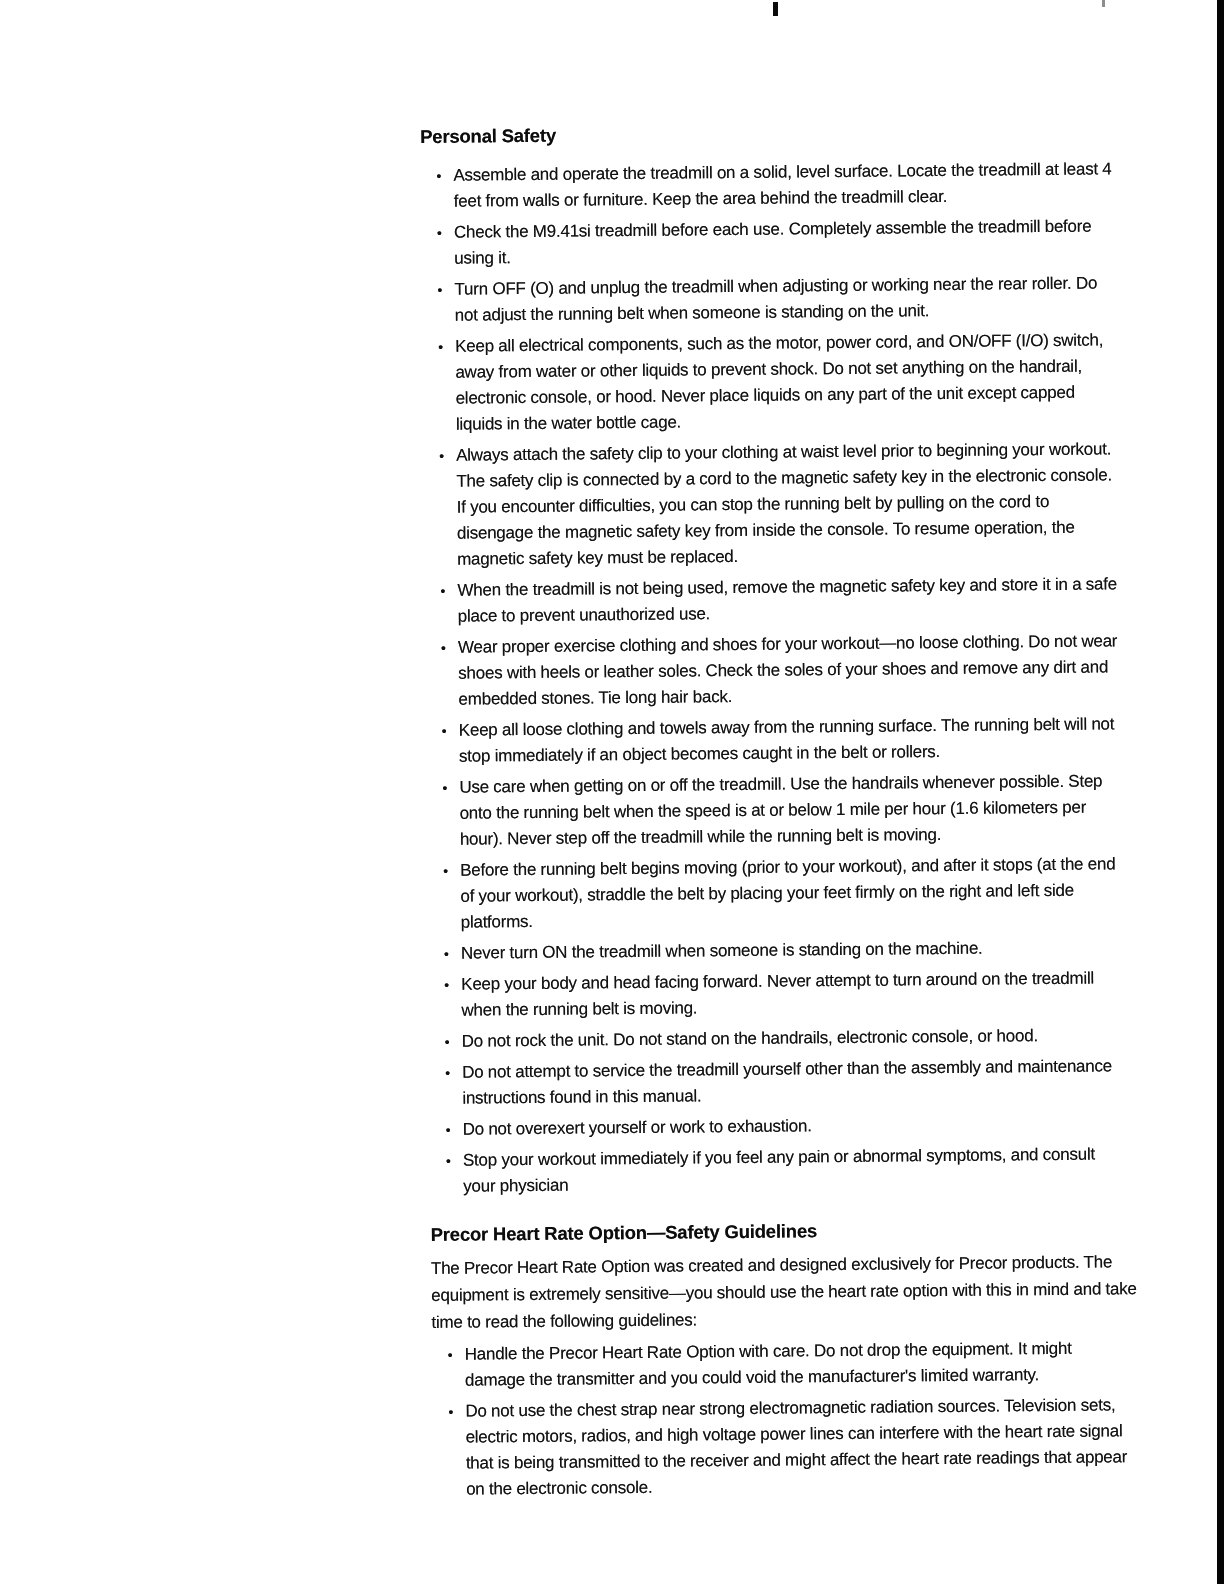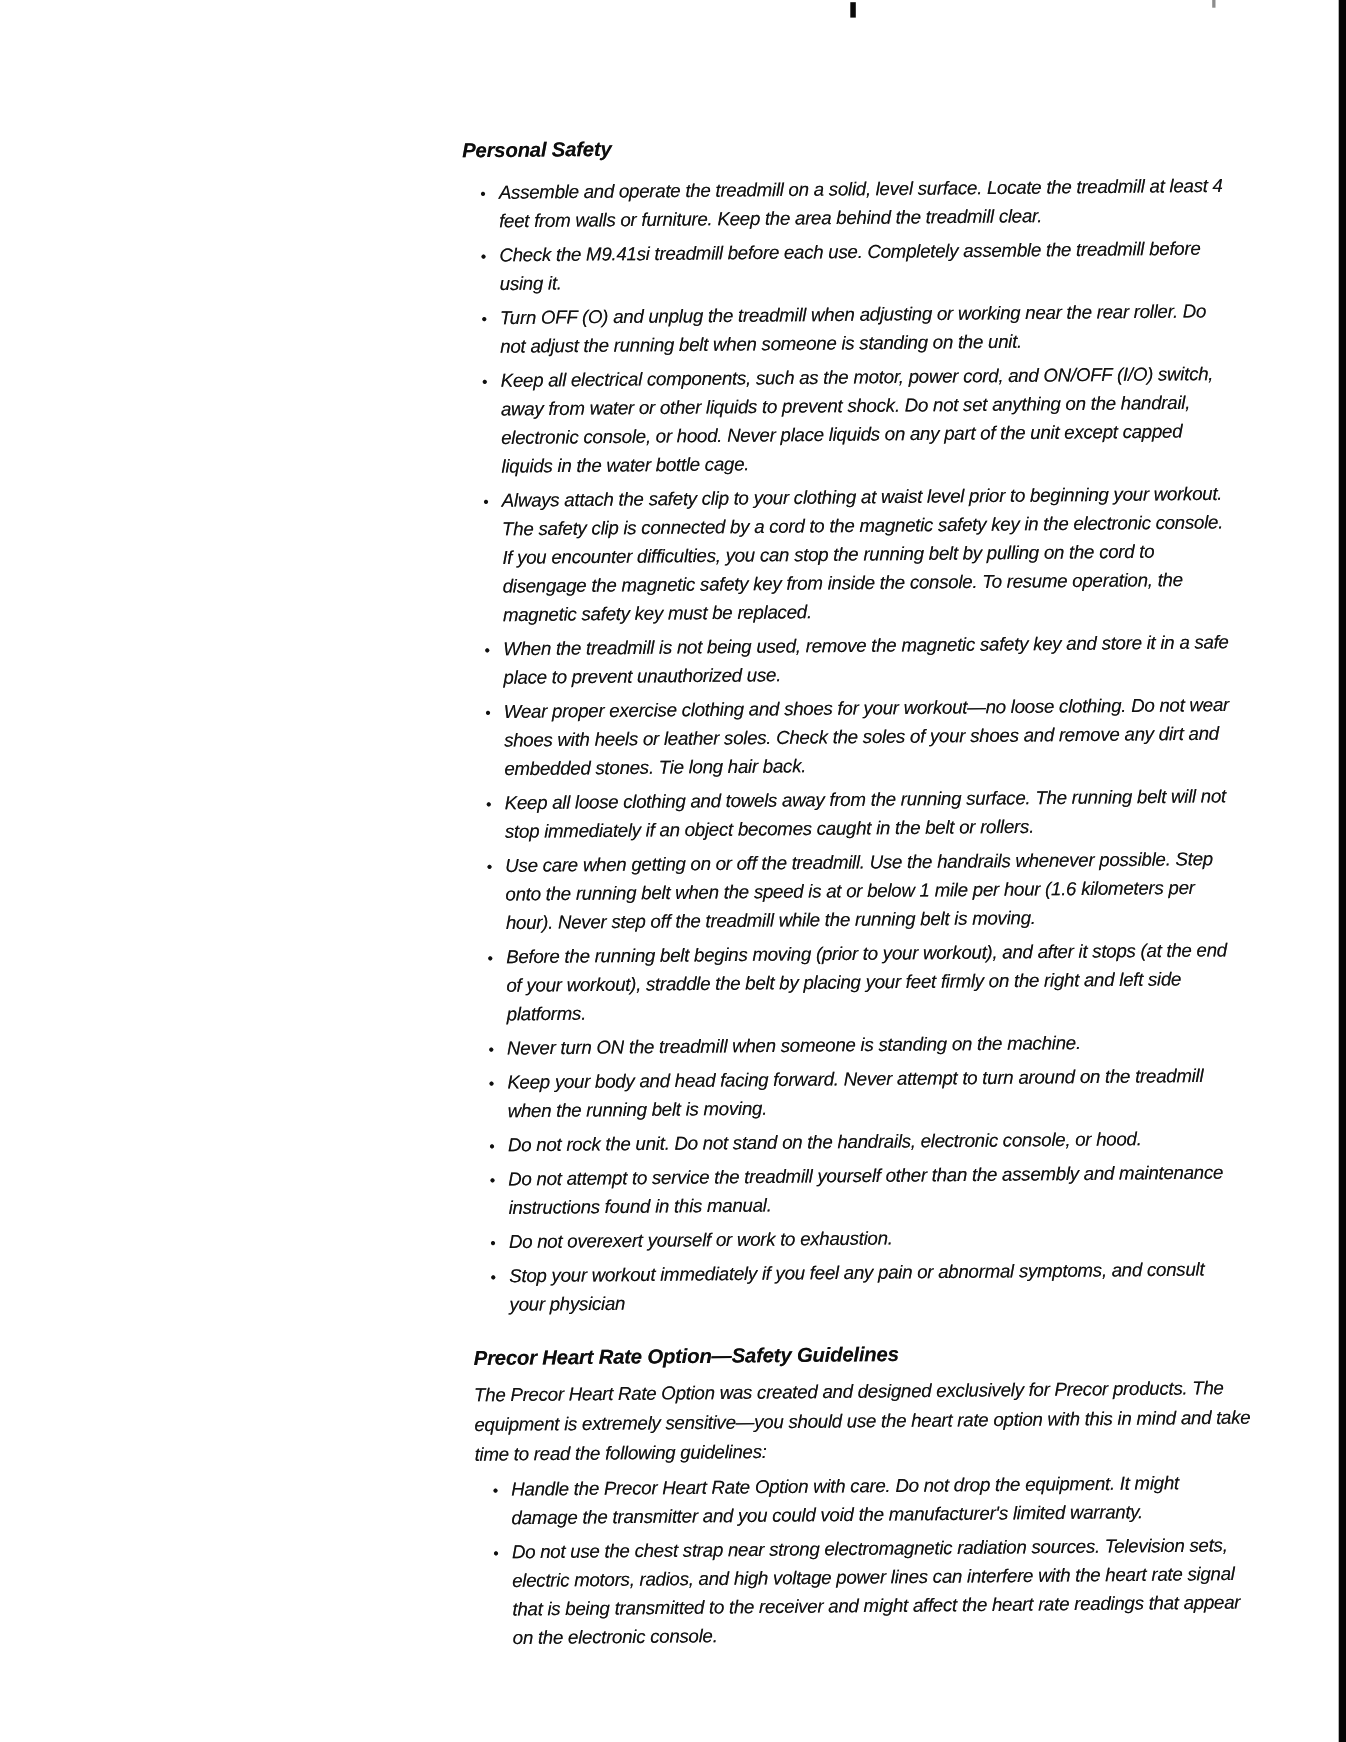--- a/index.html
+++ b/index.html
@@ -3,21 +3,21 @@
 <meta charset="utf-8">
 <style>
   * { margin:0; padding:0; box-sizing:border-box; }
   html,body { background:#ffffff; }
   body {
     width:1224px; height:1584px;
     font-family:"Liberation Sans", sans-serif;
     position:relative; overflow:hidden;
   }
   .page {
-    position:absolute; inset:0; background:#ffffff;font-style:italic;
+    position:absolute; inset:0; background:#ffffff;
   }
   
   .right-bar {
     position:absolute; right:0; top:0; width:7px; height:1584px;
     background:#050505;
   }
   .tick-black {
     position:absolute; left:773px; top:2px; width:5px; height:14px;
     background:#0a0a0a;
   }

